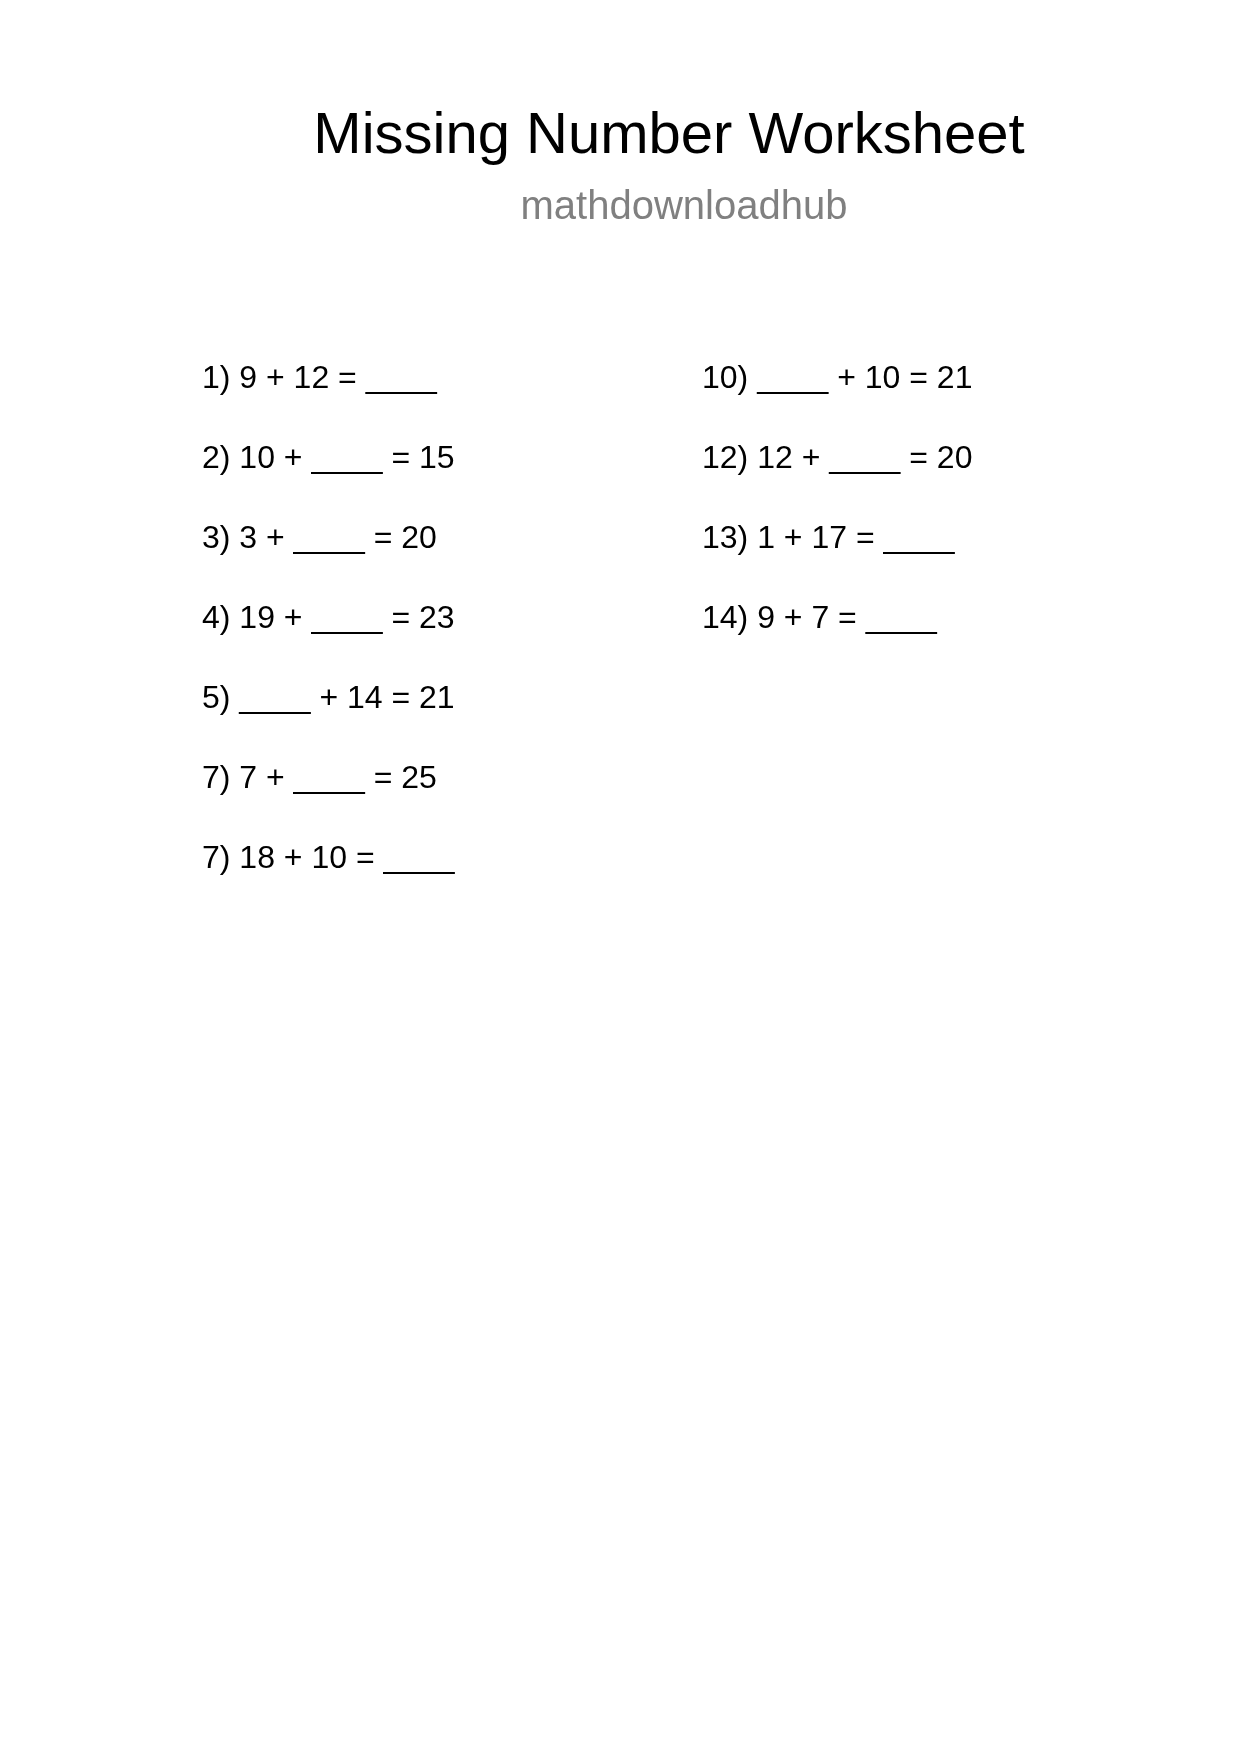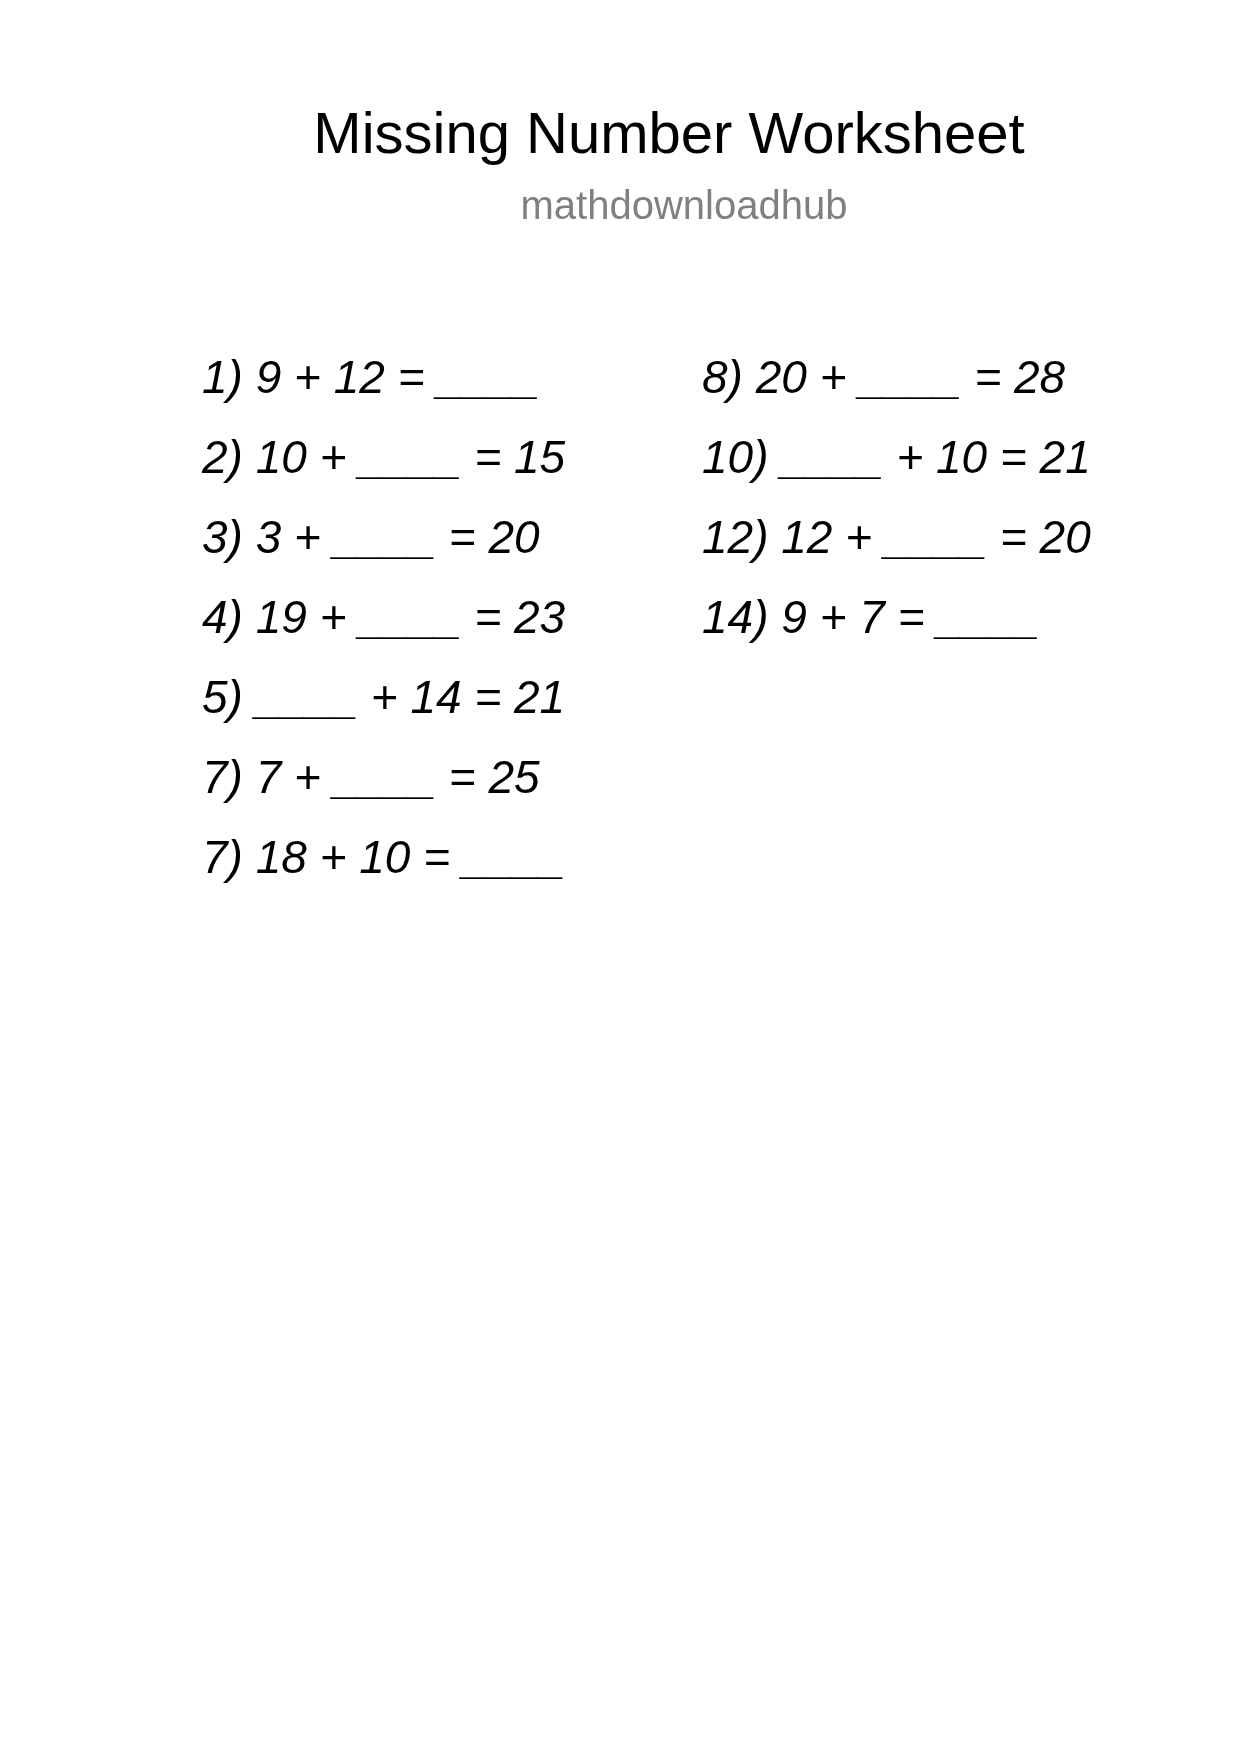--- a/index.html
+++ b/index.html
@@ -36,42 +36,41 @@
       color: #808080;
       white-space: nowrap;
     }
     .column {
       position: absolute;
       top: 345px;
     }
     .col-left { left: 202px; }
     .col-right { left: 702px; }
     .problem {
-      font-size: 46px;
+      font-size: 32px;
       line-height: 95px;
       height: 95px;
       white-space: pre;
       margin-top: -15px;
-      font-style: italic;
     }
   </style>
 </head>
 <body>
 
 <div class="title">Missing Number Worksheet</div>
 <div class="subtitle">mathdownloadhub</div>
 
 <div class="column col-left">
   <div class="problem">1) 9 + 12 = ____</div>
   <div class="problem">2) 10 + ____ = 15</div>
   <div class="problem">3) 3 + ____ = 20</div>
   <div class="problem">4) 19 + ____ = 23</div>
   <div class="problem">5) ____ + 14 = 21</div>
   <div class="problem">7) 7 + ____ = 25</div>
   <div class="problem">7) 18 + 10 = ____</div>
 </div>
 
 <div class="column col-right">
-  <div class="problem">8) 20 + ____ = 28</div>
   <div class="problem">10) ____ + 10 = 21</div>
   <div class="problem">12) 12 + ____ = 20</div>
+  <div class="problem">13) 1 + 17 = ____</div>
   <div class="problem">14) 9 + 7 = ____</div>
 </div>
 
 </body></html>

